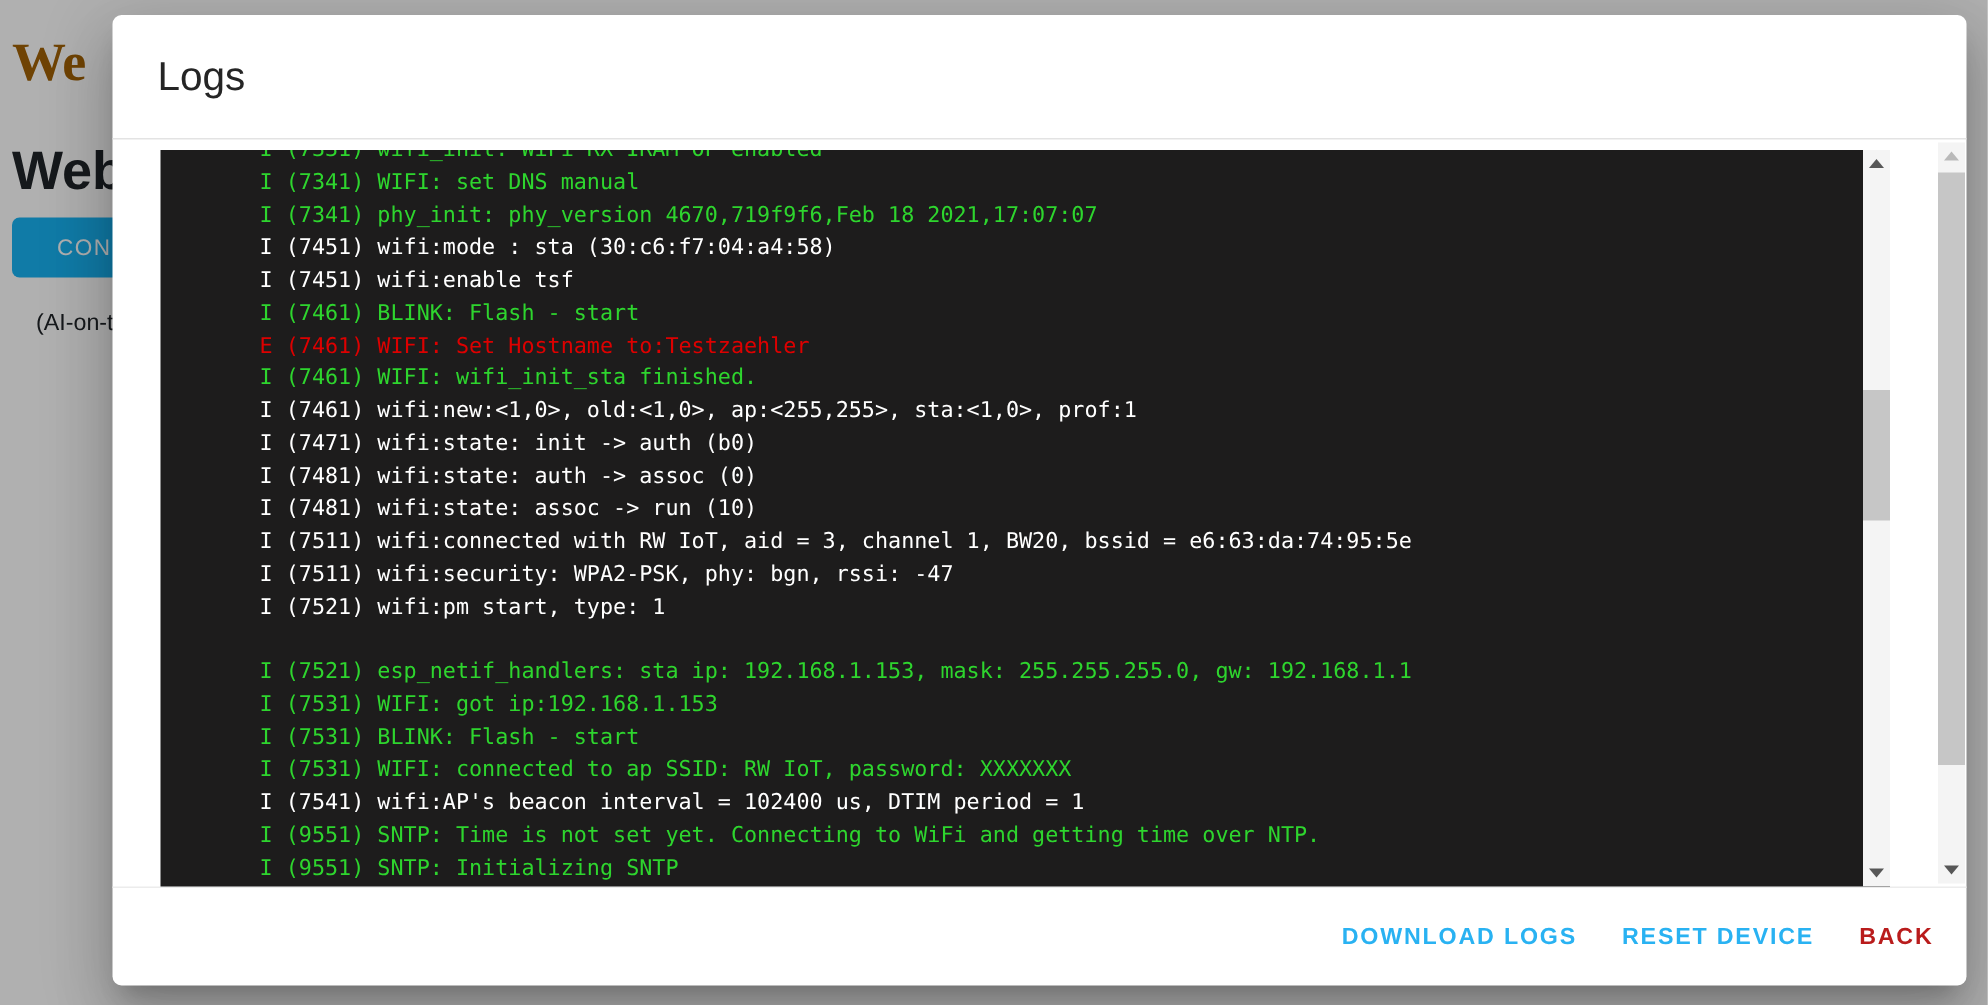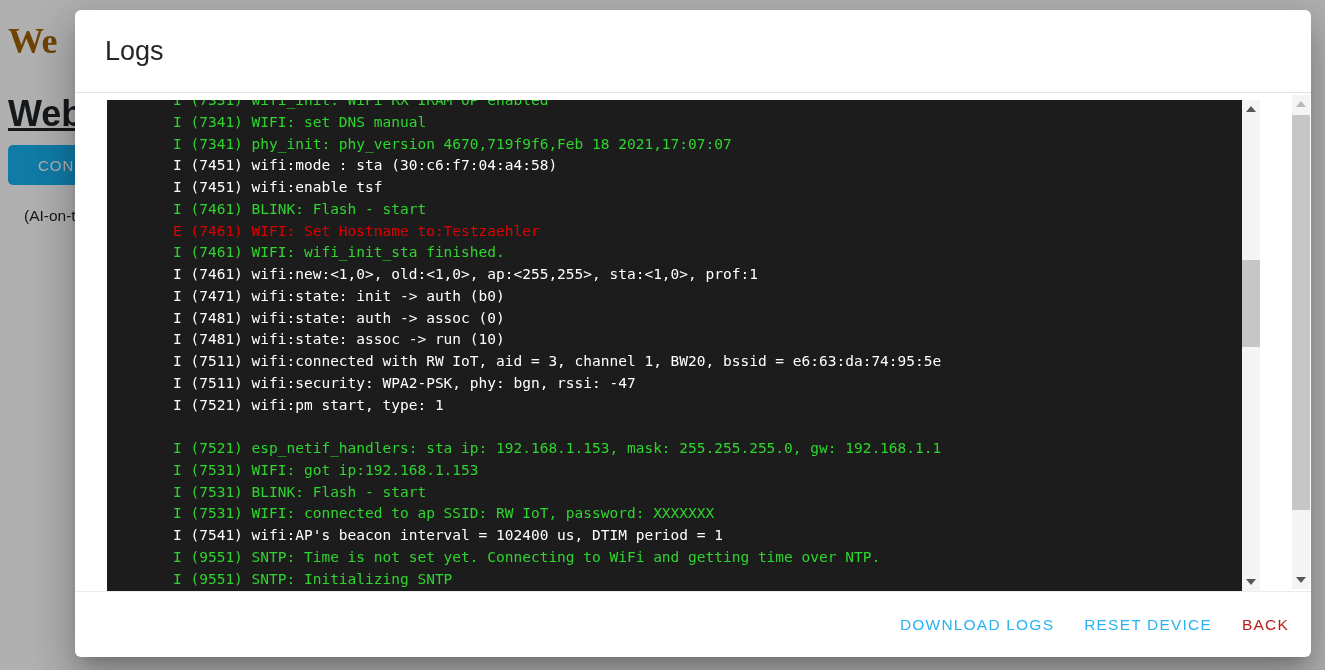--- a/index.html
+++ b/index.html
@@ -5,21 +5,21 @@
   * { box-sizing: border-box; margin: 0; padding: 0; }
   html, body {
     width: 1325px; height: 670px; overflow: hidden;
     font-family: "Liberation Sans", sans-serif;
     background: #ffffff; position: relative;
   }
 
   
   .page-bg { position: absolute; inset: 0; background: #ffffff; }
   .bg-h1 { position: absolute; left: 8px; top: 20px; font-size: 36px; font-weight: 700; color: #a16207; letter-spacing: -0.5px; font-family: Liberation Serif, serif; }
-  .bg-h2 { position: absolute; left: 8px; top: 93px; font-size: 36px; font-weight: 700; color: #212529; text-decoration: underline; }
+  .bg-h2 { position: absolute; left: 8px; top: 93px; font-size: 36px; font-weight: 700; color: #212529; }
   .bg-btn {
     position: absolute; left: 8px; top: 145px; width: 150px; height: 40px;
     border: none; border-radius: 5px; color: #fff; font-family: inherit;
     font-size: 15px; font-weight: 500; letter-spacing: 1px;
     text-align: left; padding-left: 30px; cursor: pointer;
   }
   .bg-sub { position: absolute; left: 24px; top: 207px; font-size: 15.5px; color: #212529; }
 
   
   .backdrop { position: absolute; inset: 0; background: rgba(0,0,0,0.31); }
@@ -60,21 +60,21 @@
   .tri-down { width: 0; height: 0; border-left: 5px solid transparent; border-right: 5px solid transparent; border-top: 6px solid #575757; }
   .tri-dim.tri-up { border-bottom-color: #b9b9b9; }
 
   
   .modal-footer {
     position: absolute; left: 0; right: 0; bottom: 0; height: 65px;
     display: flex; align-items: center; justify-content: flex-end; padding-right: 14px;
   }
   .action-btn {
     margin-left: 14px; padding: 6px 8px; background: none; border: none;
-    font-family: inherit; font-size: 15.5px; font-weight: 400; letter-spacing: 1.2px;
+    font-family: inherit; font-size: 15.5px; font-weight: 700; letter-spacing: 1.2px;
     cursor: pointer; text-transform: uppercase;
   }
 </style>
 </head>
 <body>
 
 <div class="page-bg">
   <div class="bg-h1">We</div>
   <div class="bg-h2">Web</div>
   <button class="bg-btn" style="background-color: rgb(24, 178, 242);">CON</button>

